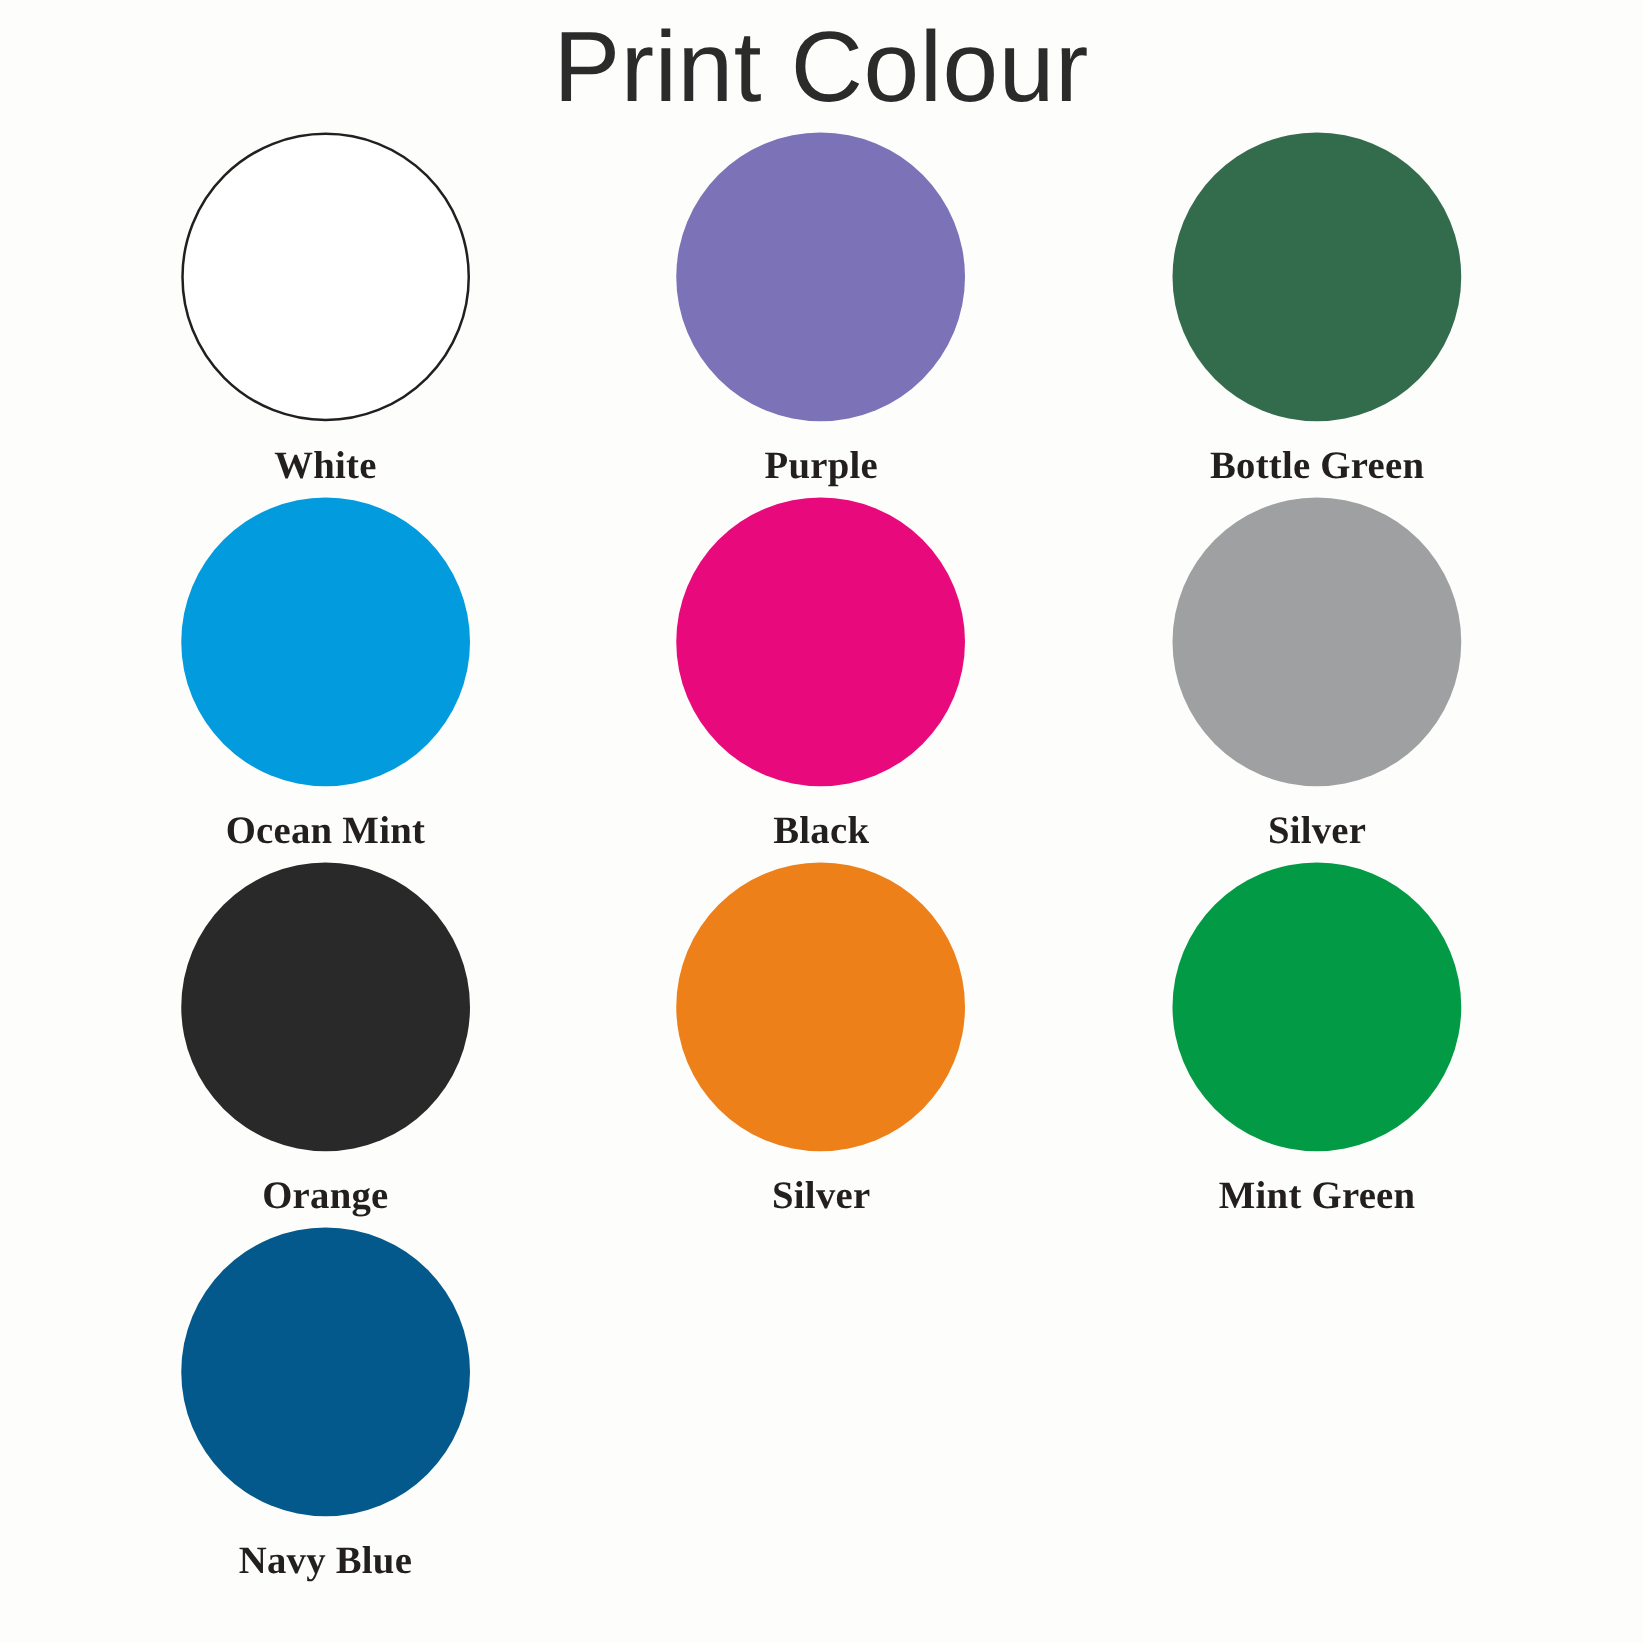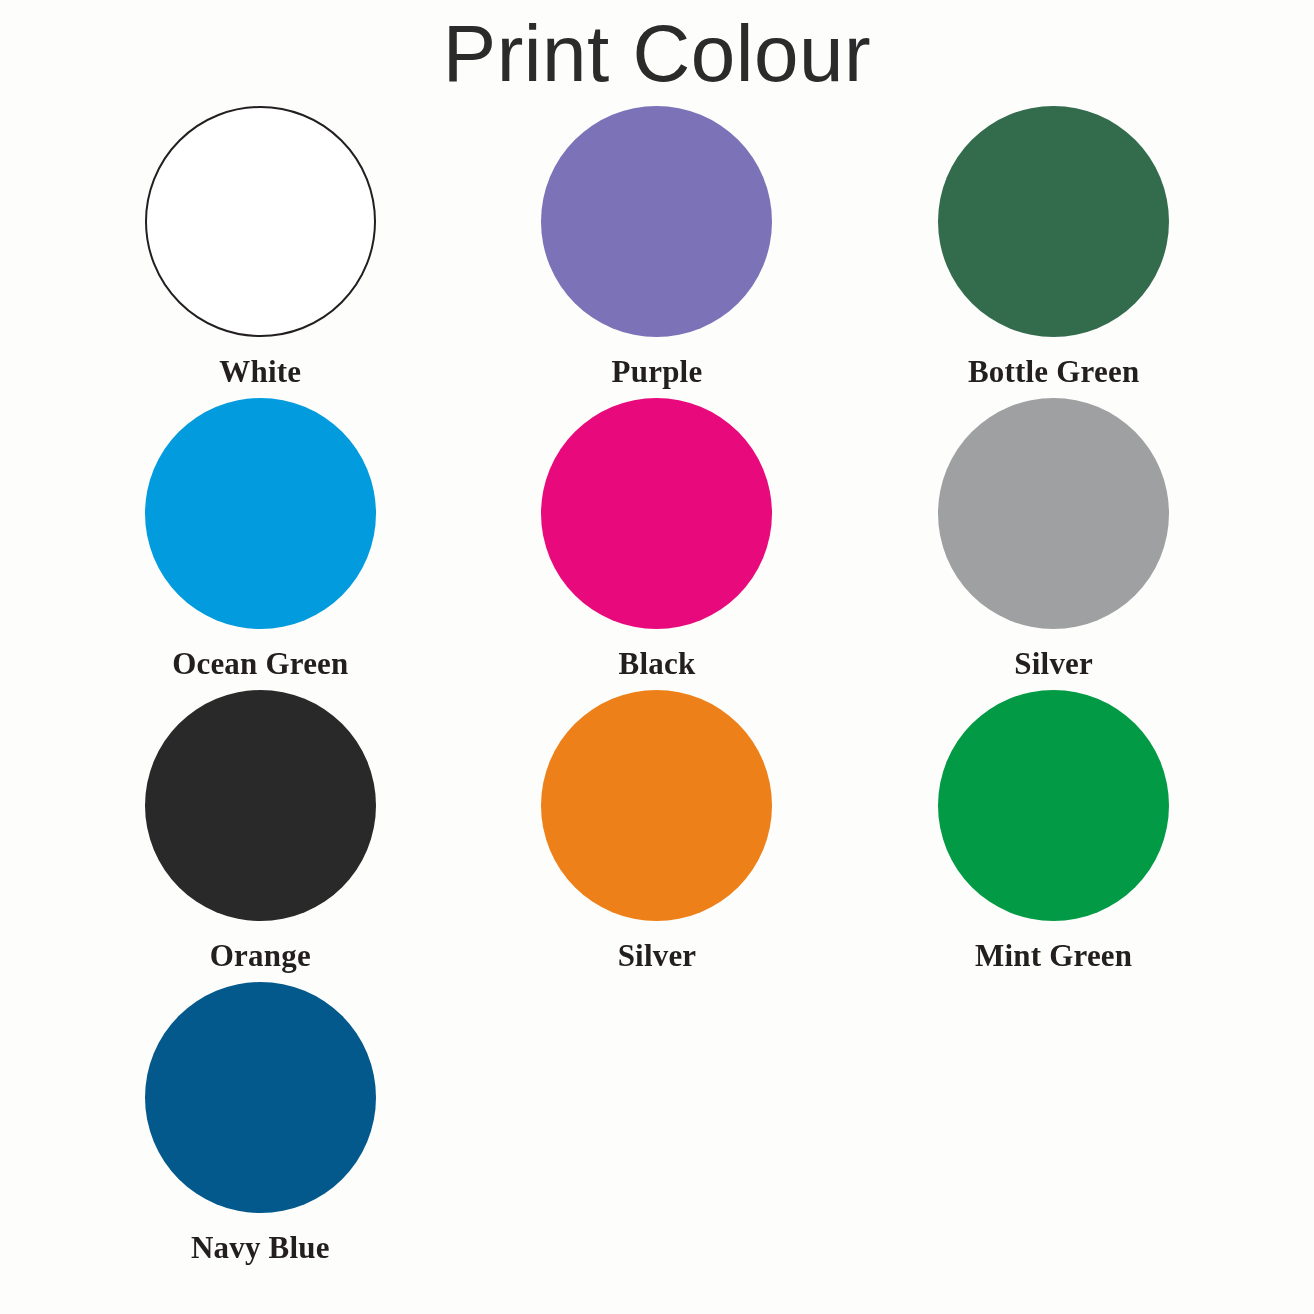--- a/index.html
+++ b/index.html
@@ -91,21 +91,21 @@
       <div class="swatch-label">Purple</div>
     </div>
 
     <div class="swatch-cell">
       <div class="swatch-dot" style="background: rgb(51, 107, 77);"></div>
       <div class="swatch-label">Bottle Green</div>
     </div>
 
     <div class="swatch-cell">
       <div class="swatch-dot" style="background: rgb(2, 155, 221);"></div>
-      <div class="swatch-label">Ocean Green</div>
+      <div class="swatch-label">Ocean Mint</div>
     </div>
 
     <div class="swatch-cell">
       <div class="swatch-dot" style="background: rgb(232, 10, 124);"></div>
       <div class="swatch-label">Black</div>
     </div>
 
 
     <div class="swatch-cell">
       <div class="swatch-dot" style="background: rgb(159, 160, 162);"></div>

